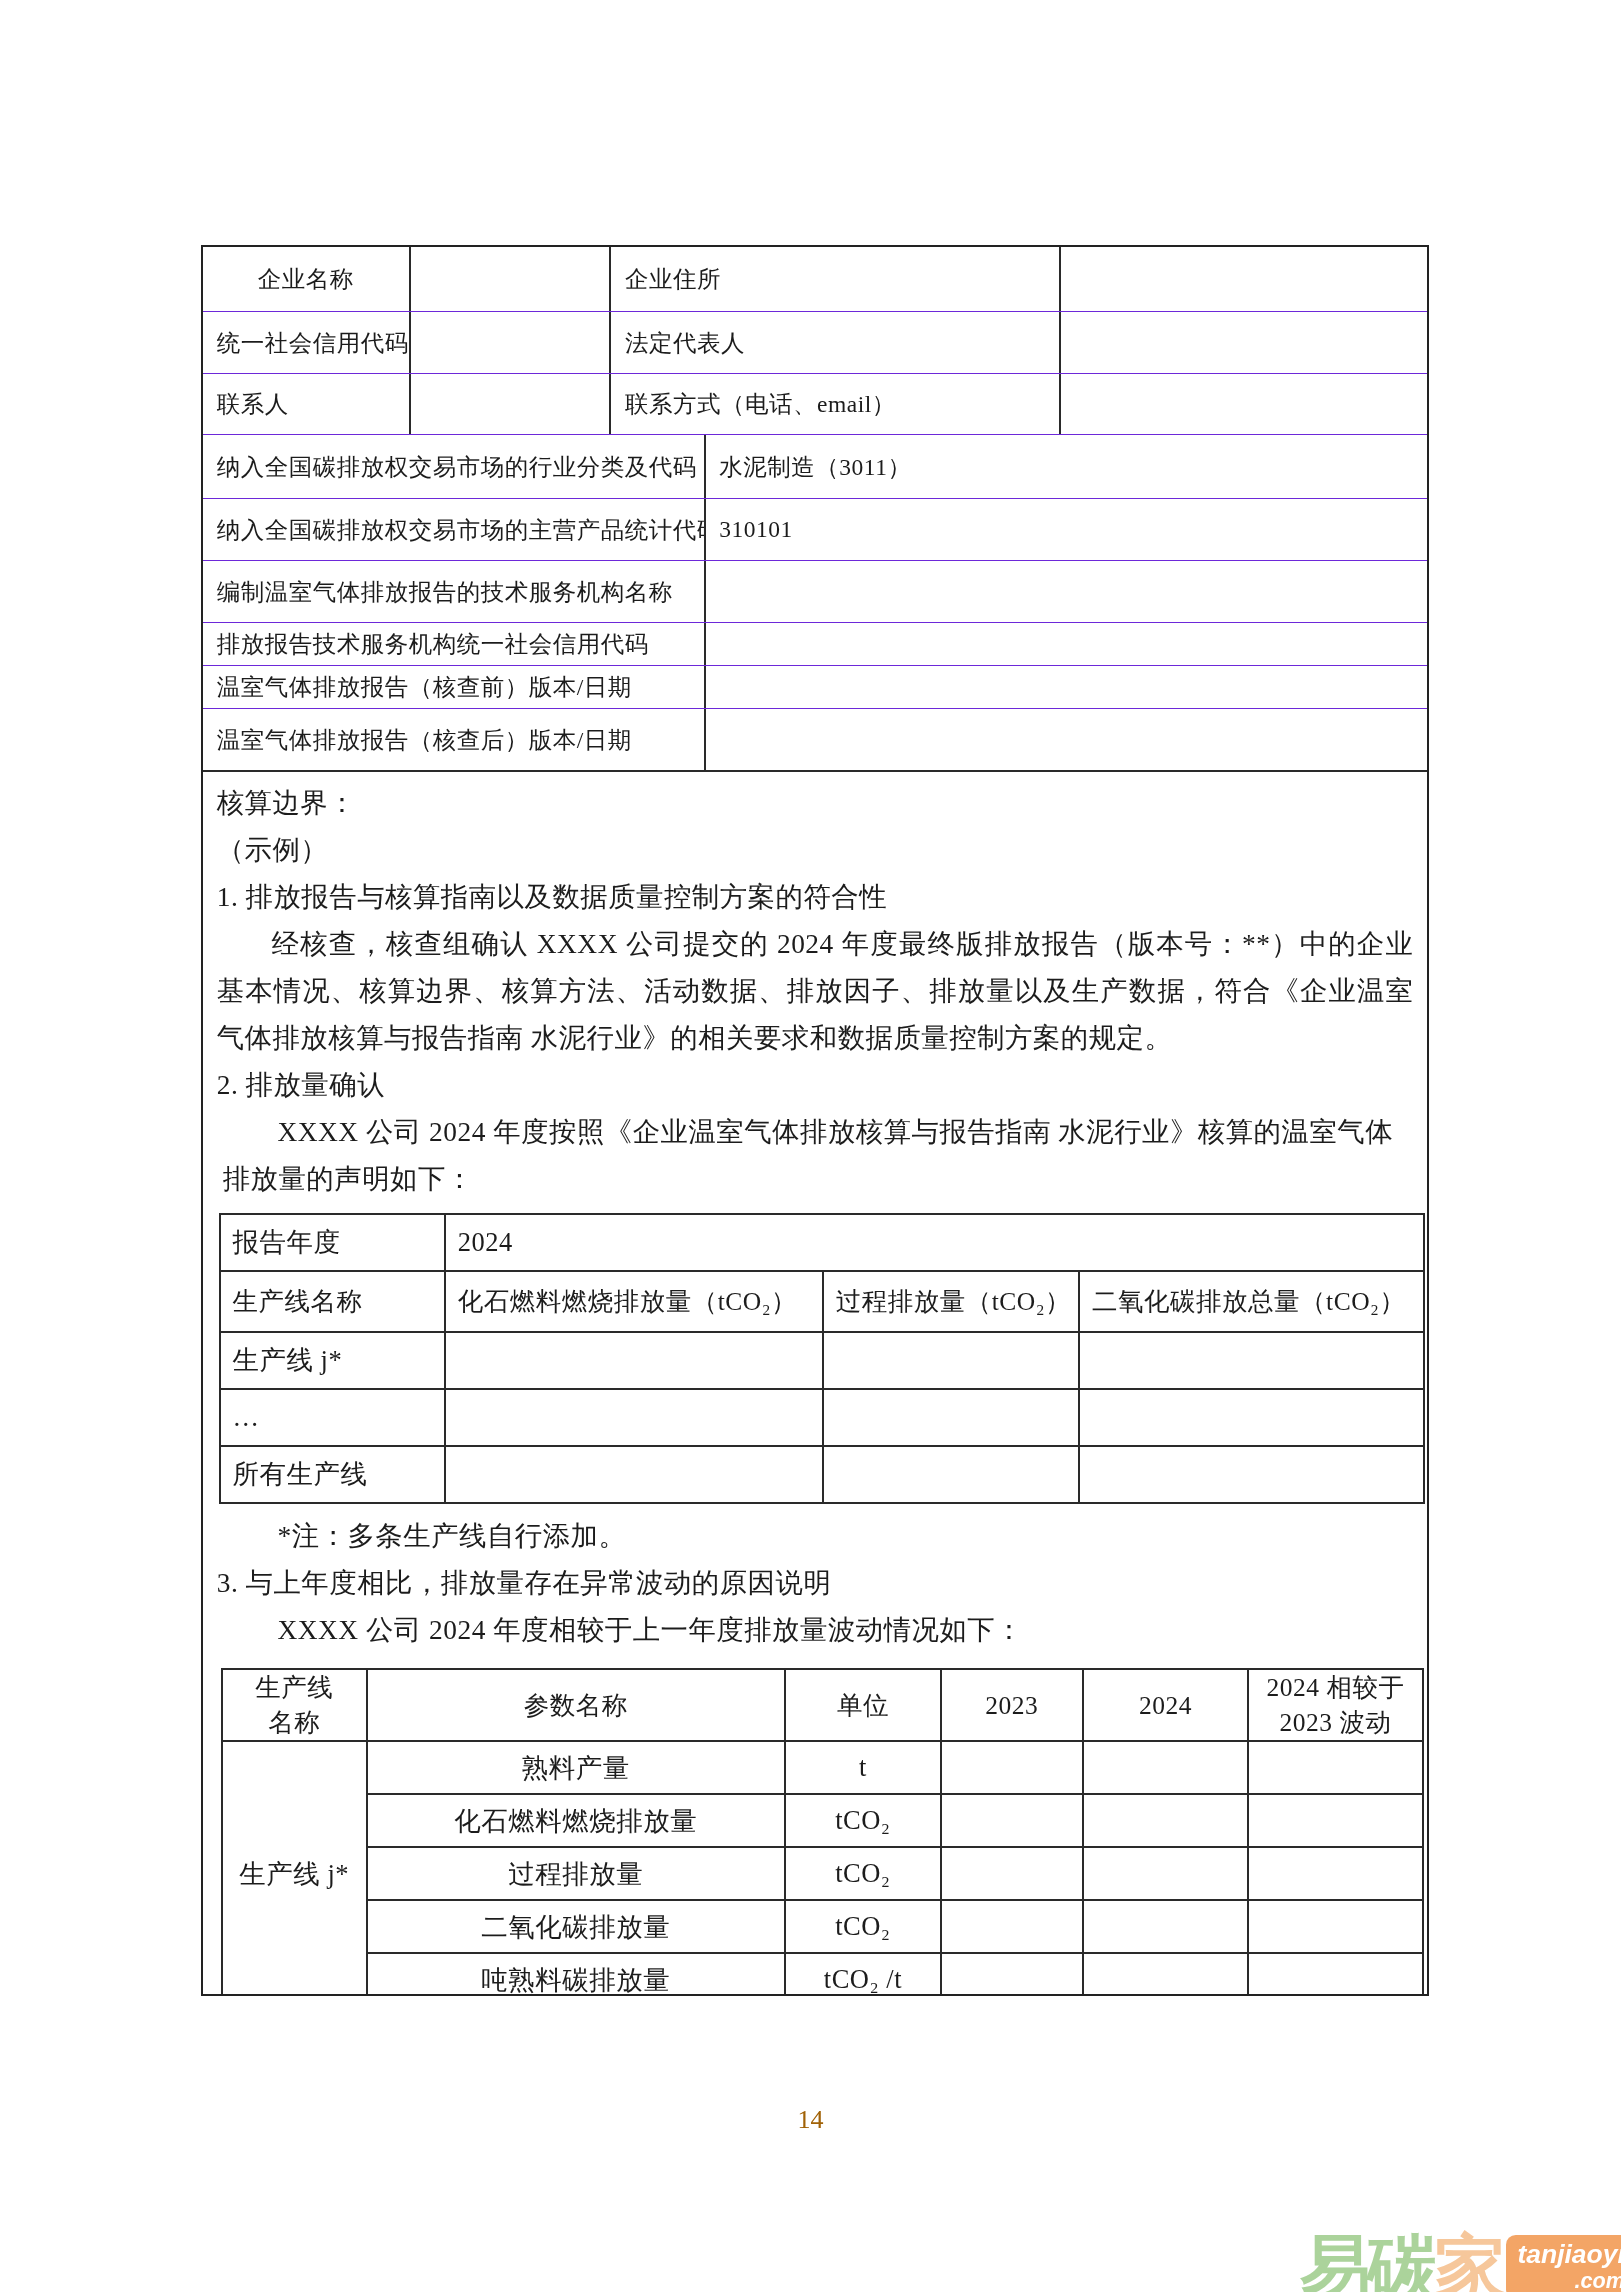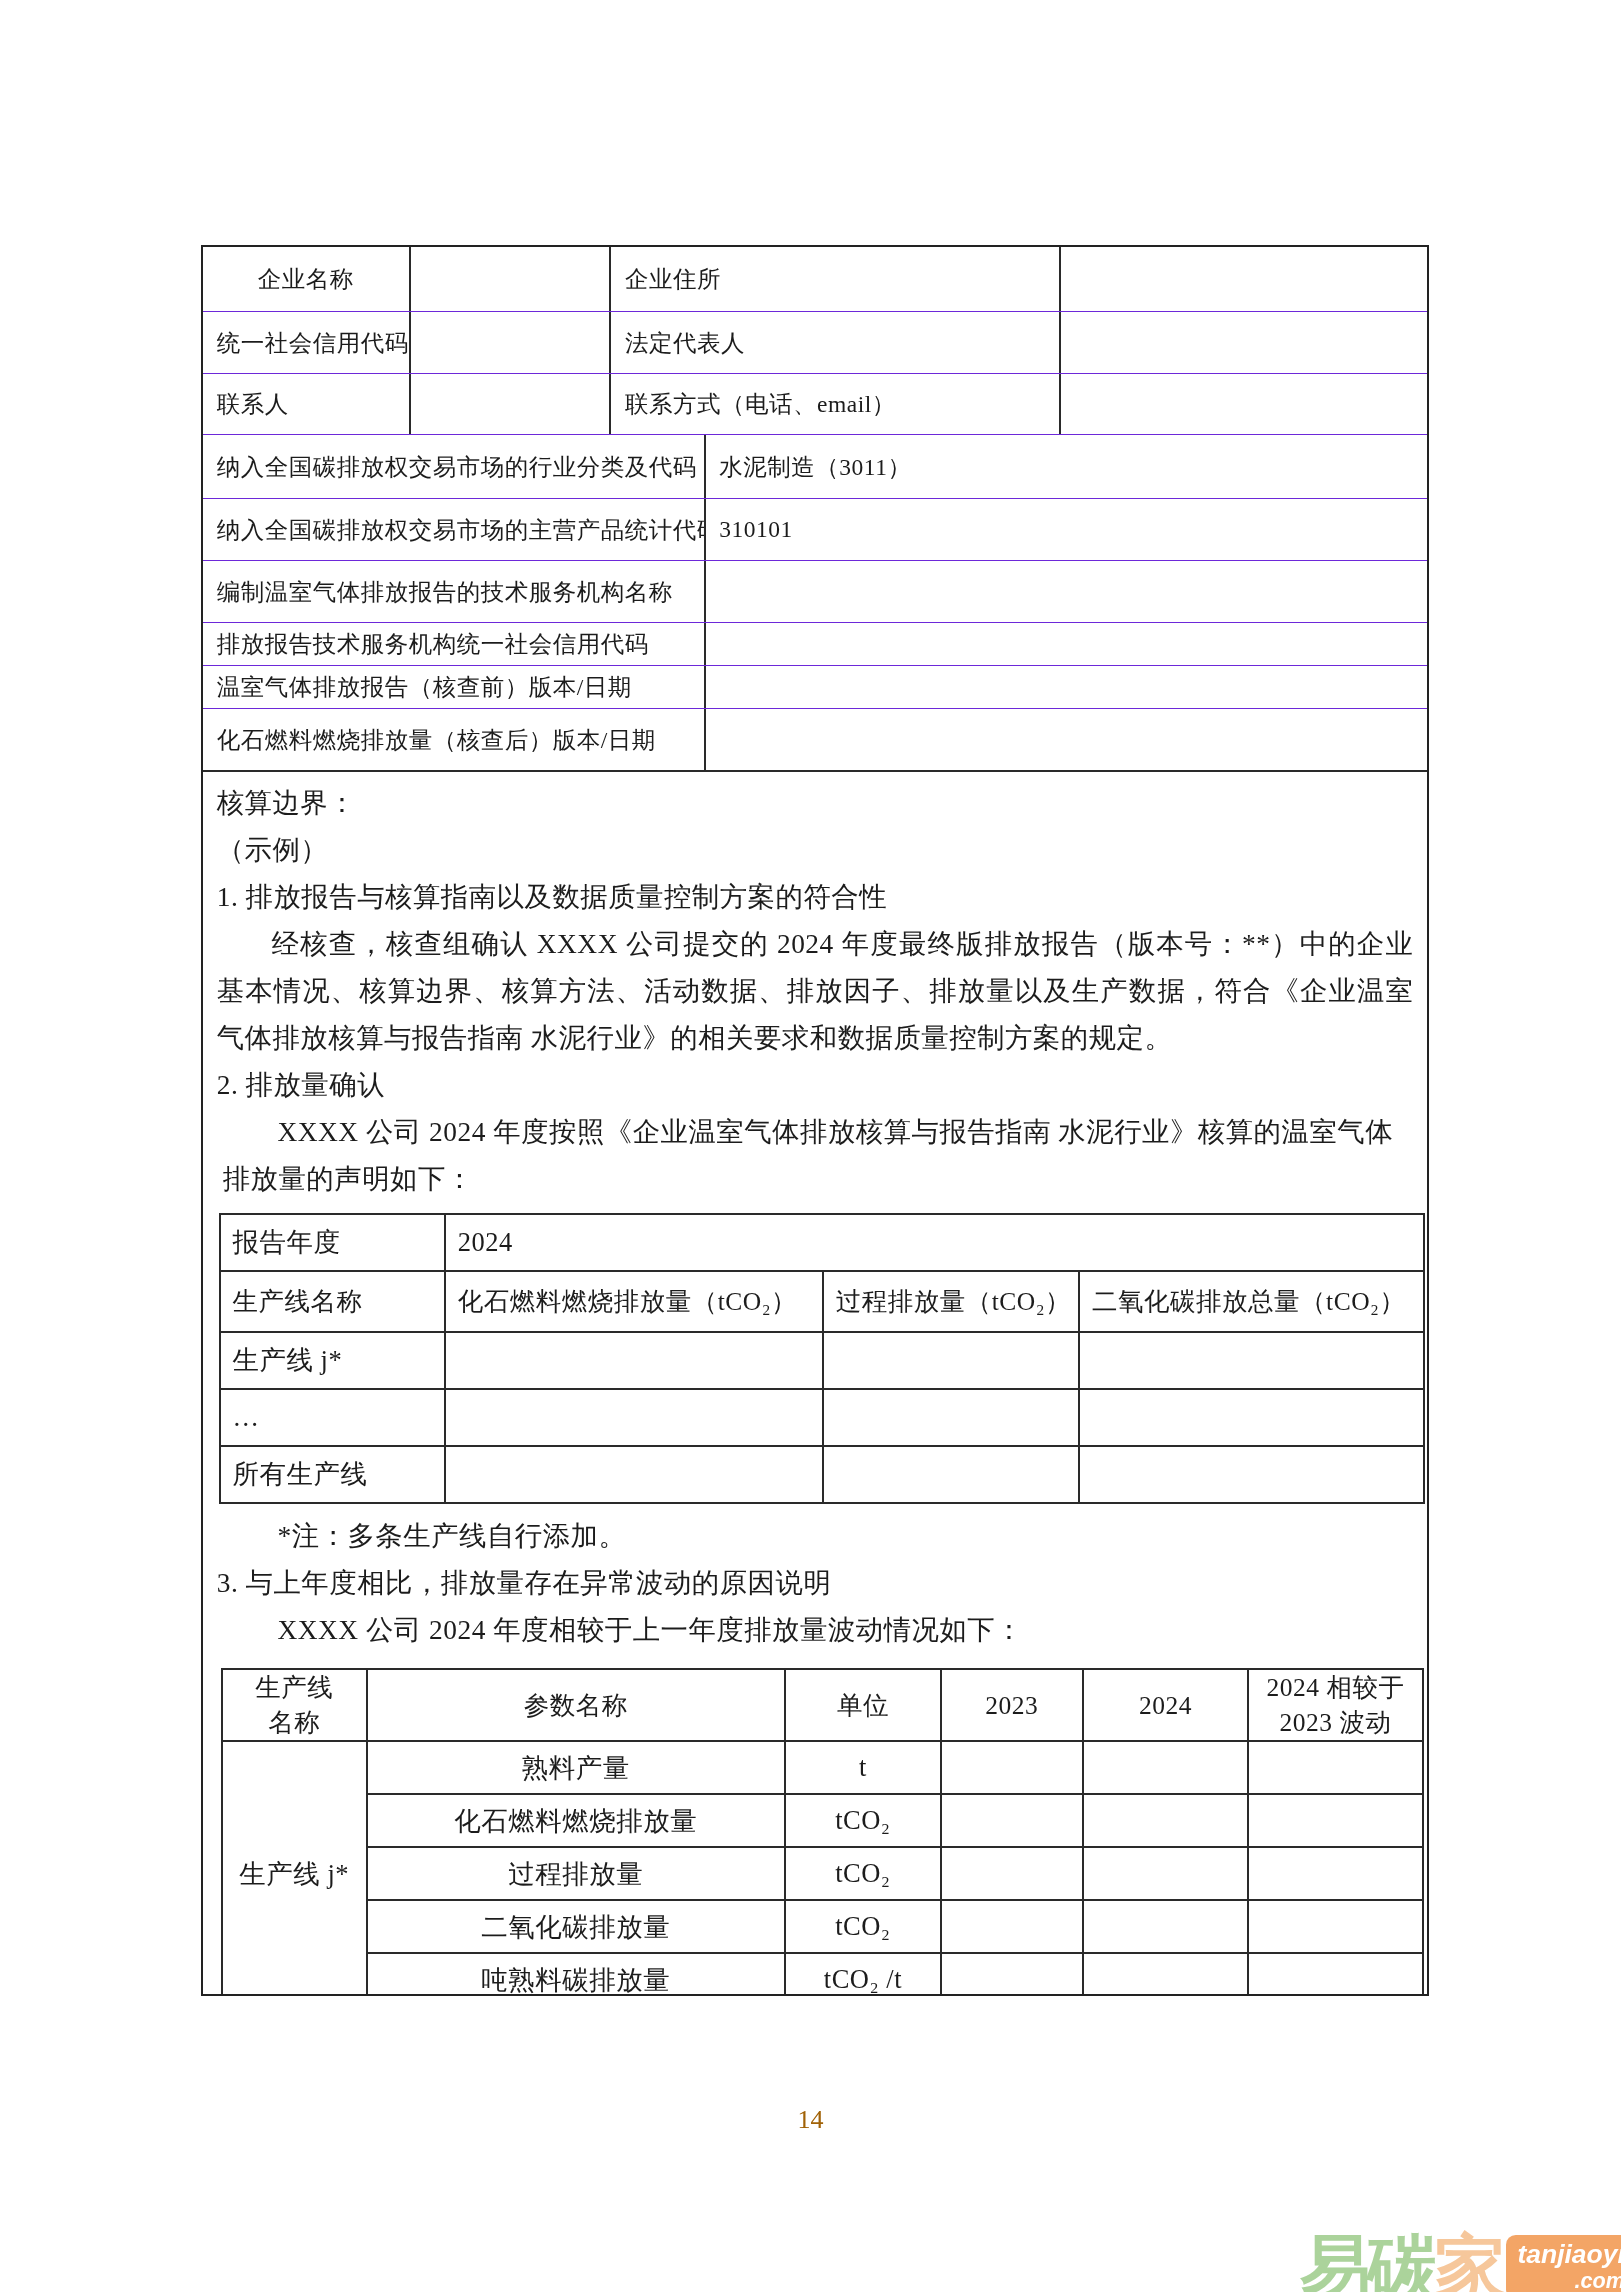--- a/index.html
+++ b/index.html
@@ -107,21 +107,21 @@
   </div>
   <div class="irow r2">
     <div class="icell h60">排放报告技术服务机构统一社会信用代码</div>
     <div class="icell h60"></div>
   </div>
   <div class="irow r2">
     <div class="icell h60">温室气体排放报告（核查前）版本/日期</div>
     <div class="icell h60"></div>
   </div>
   <div class="irow r2">
-    <div class="icell h62">化石燃料燃烧排放量（核查后）版本/日期</div>
+    <div class="icell h62">温室气体排放报告（核查后）版本/日期</div>
     <div class="icell h62"></div>
   </div>
 
   <div class="conclusion">
     <p class="ln">核算边界：</p>
     <p class="ln">（示例）</p>
     <p class="ln">1. 排放报告与核算指南以及数据质量控制方案的符合性</p>
     <p class="ln para">经核查，核查组确认 XXXX 公司提交的 2024 年度最终版排放报告（版本号：**）中的企业基本情况、核算边界、核算方法、活动数据、排放因子、排放量以及生产数据，符合《企业温室气体排放核算与报告指南  水泥行业》的相关要求和数据质量控制方案的规定。</p>
     <p class="ln">2. 排放量确认</p>
     <p class="ln ind">XXXX 公司 2024 年度按照《企业温室气体排放核算与报告指南 水泥行业》核算的温室气体排放量的声明如下：</p>

